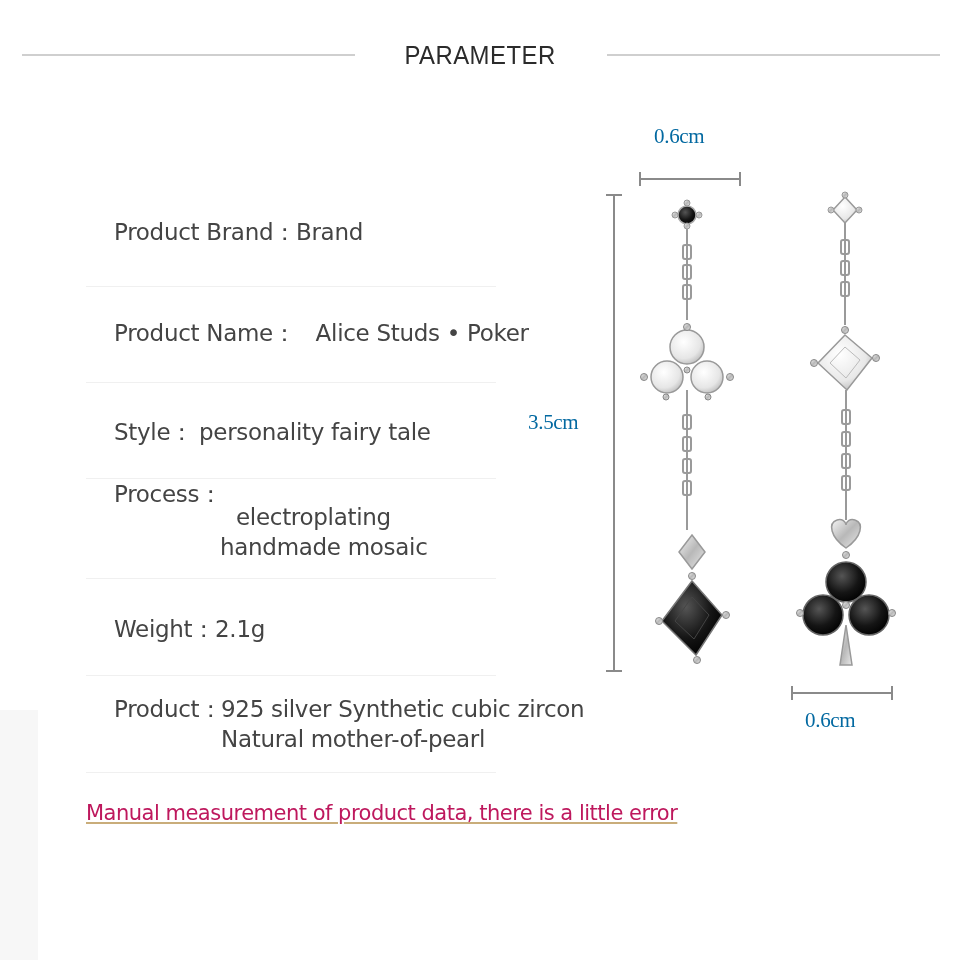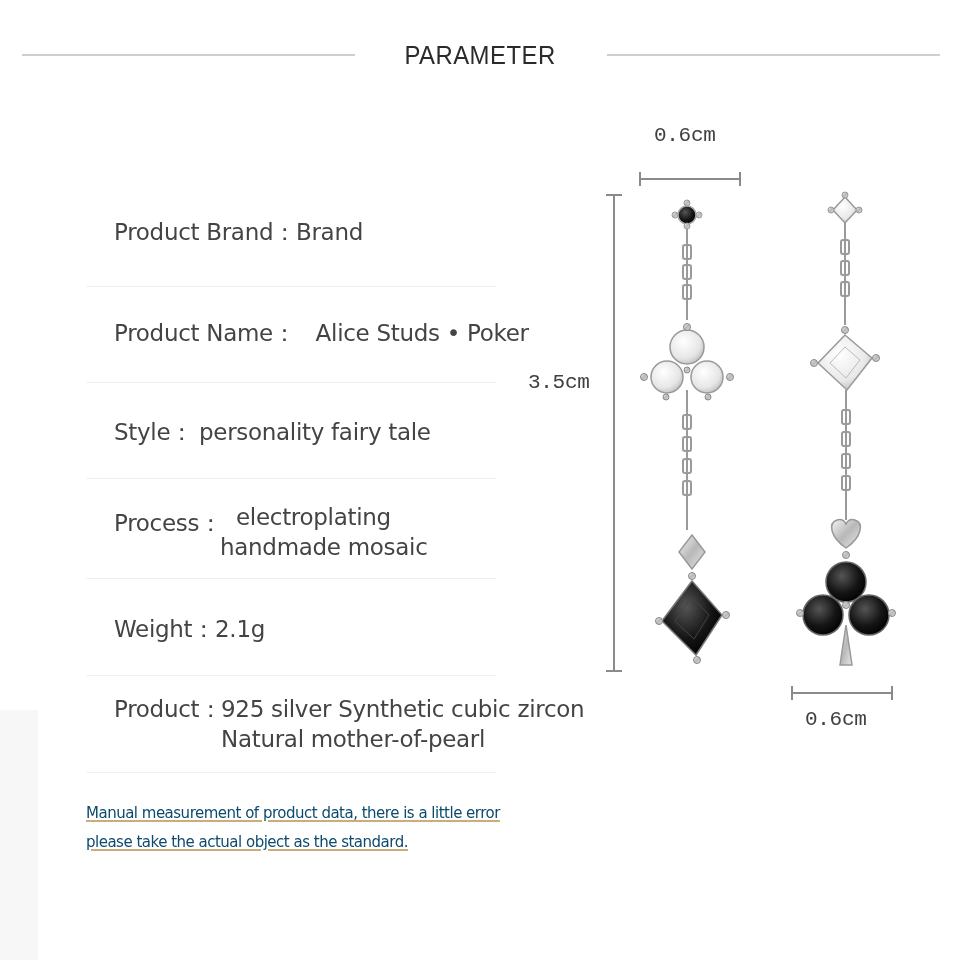--- a/index.html
+++ b/index.html
@@ -6,29 +6,29 @@
   body{width:960px;height:960px;background:#ffffff;position:relative;overflow:hidden;font-family:"DejaVu Sans","Liberation Sans",sans-serif;color:#3a3a3a;}
   .left-strip{position:absolute;left:0;top:710px;width:38px;height:250px;background:#f7f7f7;}
   .header-line{position:absolute;top:54px;height:2px;background:#cfcfcf;}
   .header-line.l{left:22px;width:333px;}
   .header-line.r{left:607px;width:333px;}
   .header-title{position:absolute;top:40px;left:380px;width:200px;text-align:center;font-family:"Liberation Sans",sans-serif;font-size:26px;letter-spacing:0.5px;color:#2b2b2b;font-weight:normal;transform:scaleX(0.92);}
   .row{position:absolute;left:86px;font-size:23px;line-height:30px;color:#444;white-space:nowrap;font-family:"DejaVu Sans",sans-serif;letter-spacing:-0.3px;}
   .row .lbl{display:inline-block;margin-left:28px;}
   .row .val{display:inline-block;}
   .sep{position:absolute;left:86px;width:410px;height:1px;background:#f0f0f0;}
-  .note{position:absolute;left:86px;font-size:15px;line-height:29px;color:#0c4a6e;font-family:"DejaVu Sans",sans-serif;letter-spacing:-0.5px;}
+  .note{position:absolute;left:86px;font-size:21px;line-height:29px;color:#be185d;font-family:"DejaVu Sans",sans-serif;letter-spacing:-0.5px;}
   .note span{text-decoration:underline;text-decoration-color:#c9ad7a;text-decoration-thickness:2px;text-underline-offset:2px;}
   .dim-h{position:absolute;height:2px;background:#8a8a8a;}
   .dim-h::before,.dim-h::after{content:"";position:absolute;top:-6px;width:2px;height:14px;background:#8a8a8a;}
   .dim-h::before{left:0;} .dim-h::after{right:0;}
   .dim-v{position:absolute;width:2px;background:#8a8a8a;}
   .dim-v::before,.dim-v::after{content:"";position:absolute;left:-7px;width:16px;height:2px;background:#8a8a8a;}
   .dim-v::before{top:0;} .dim-v::after{bottom:0;}
-  .dim-label{position:absolute;font-size:21px;color:#404040;font-family:Liberation Mono, monospace;letter-spacing:-0.3px;}
+  .dim-label{position:absolute;font-size:21px;color:#0369a1;font-family:Liberation Serif, serif;letter-spacing:-0.3px;}
   .earring{position:absolute;}
 </style>
 </head>
 <body>
 
 <div class="left-strip"></div>
 
 <div class="header-line l"></div>
 <div class="header-title">PARAMETER</div>
 <div class="header-line r"></div>
@@ -41,49 +41,48 @@
 <div class="row" style="top:318px;">
   <span class="lbl">Product Name：</span><span class="val" style="margin-left:20px">Alice Studs • Poker</span>
 </div>
 <div class="sep" style="top:382px;"></div>
 
 <div class="row" style="top:417px;text-align:center;">
   <span class="lbl">Style：</span><span class="val" style="margin-left:6px">personality fairy tale</span>
 </div>
 <div class="sep" style="top:478px;"></div>
 
-<div class="row" style="top:508px;">
+<div class="row" style="top:479px;">
   <span class="lbl">Process：</span>
 </div>
 <div class="row" style="top:502px;left:236px;">electroplating</div>
 <div class="row" style="top:532px;left:220px;">handmade mosaic</div>
 <div class="sep" style="top:578px;"></div>
 
 <div class="row" style="top:614px;">
   <span class="lbl">Weight：</span><span class="val">2.1g</span>
 </div>
 <div class="sep" style="top:675px;"></div>
 
 <div class="row" style="top:694px;">
   <span class="lbl">Product：</span>
 </div>
 <div class="row" style="top:694px;left:221px;">925 silver Synthetic cubic zircon</div>
 <div class="row" style="top:724px;left:221px;">Natural mother-of-pearl</div>
 <div class="sep" style="top:772px;"></div>
 
 <div class="note" style="top:799px;">
   <span>Manual measurement of product data, there is a little error</span><br>
-  <span>please take the actual object as the standard.</span>
 </div>
 
 <div class="dim-label" style="left:654px;top:124px;">0.6cm</div>
 <div class="dim-h" style="left:639px;top:178px;width:102px;"></div>
 
 <div class="dim-v" style="left:613px;top:194px;height:478px;"></div>
-<div class="dim-label" style="left:528px;top:371px;">3.5cm</div>
+<div class="dim-label" style="left:528px;top:410px;">3.5cm</div>
 
 <div class="dim-h" style="left:791px;top:692px;width:102px;"></div>
 <div class="dim-label" style="left:805px;top:708px;">0.6cm</div>
 
 <svg class="earring" style="left:630px;top:185px;" width="130" height="500" viewBox="0 0 130 500">
   <defs>
     <linearGradient id="silv" x1="0" y1="0" x2="1" y2="1">
       <stop offset="0" stop-color="#f5f5f5"></stop>
         <stop offset="0.5" stop-color="#b8b8b8"></stop>
         <stop offset="1" stop-color="#e8e8e8"></stop>

